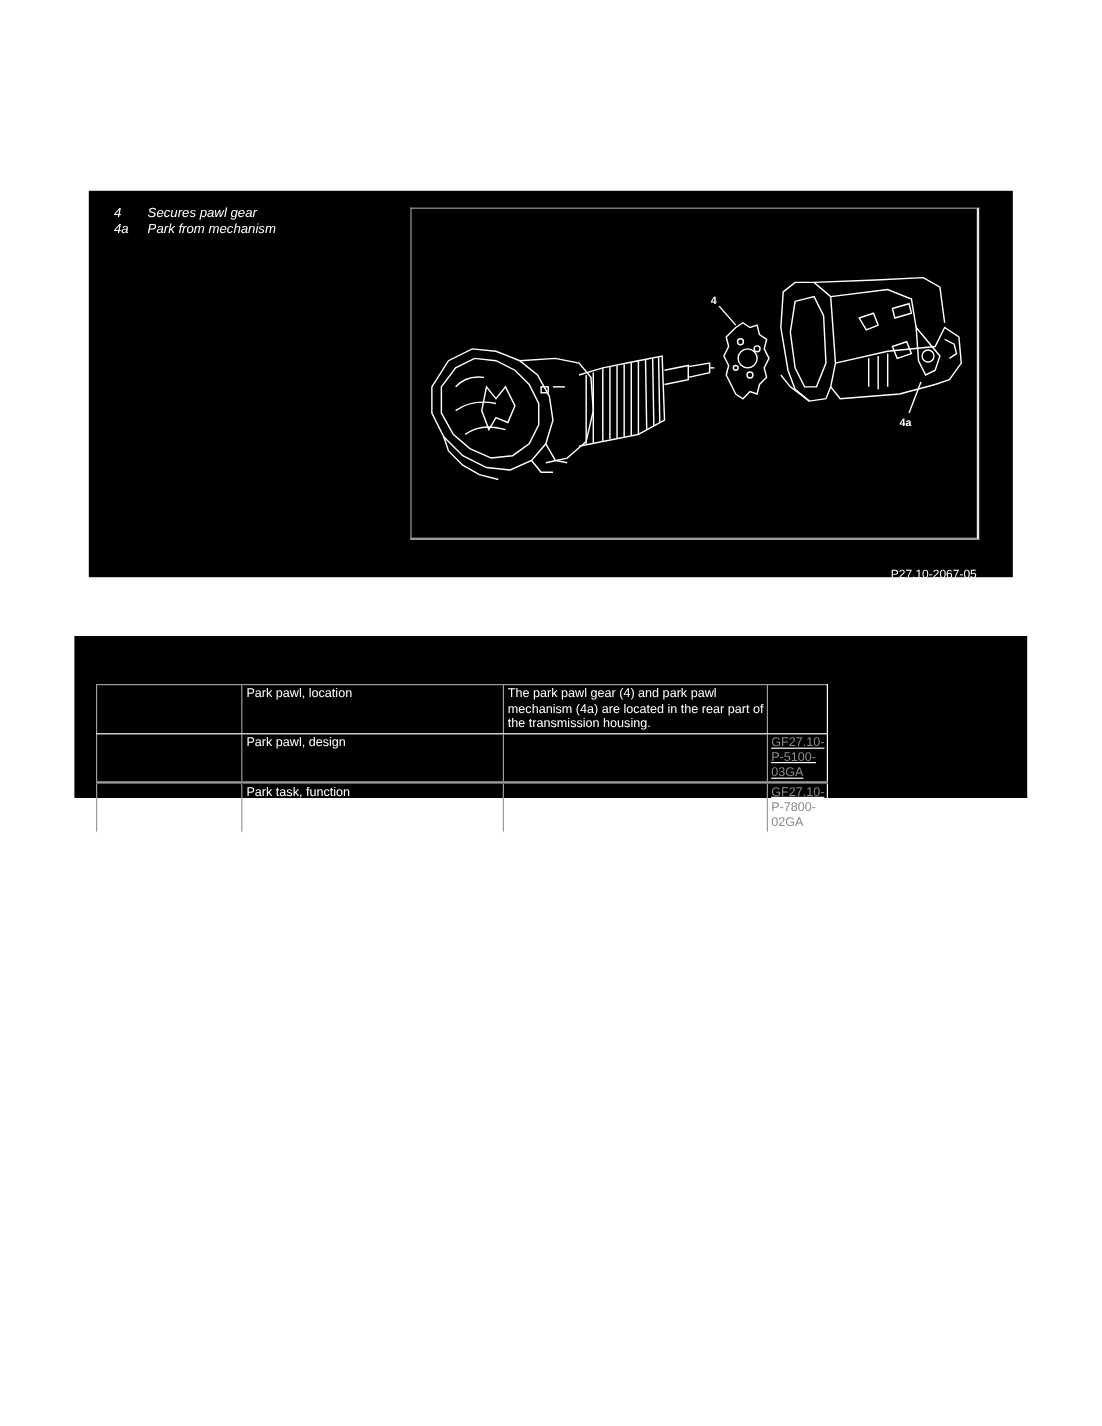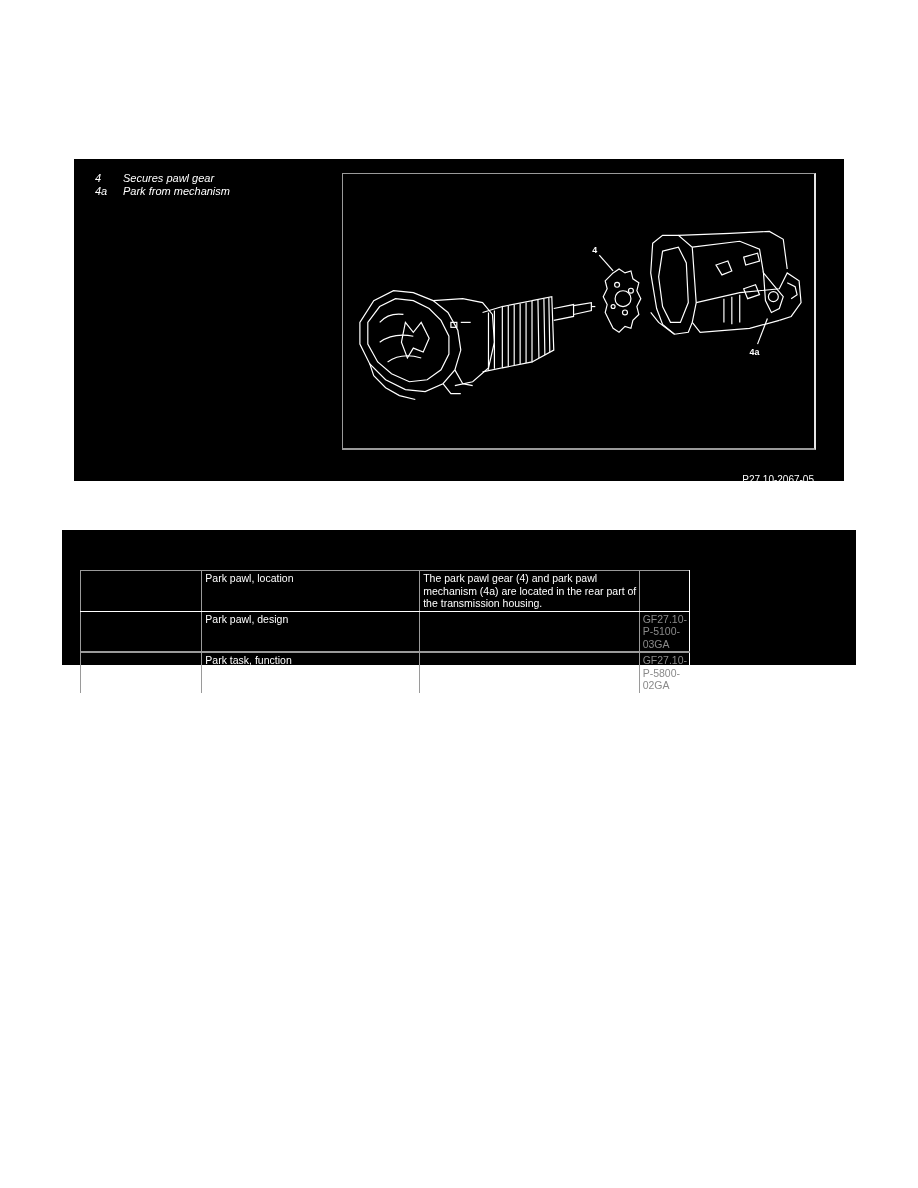--- a/index.html
+++ b/index.html
@@ -88,21 +88,21 @@
       vertical-align: top;
       padding: 1px 2px 1px 3px;
     }
     table.info tr.row-loc td { height: 37px; border-bottom-color: #ffffff; }
     table.info tr.row-task td { height: 26px; border-bottom-color: #ffffff; }
     table.info tr.row-design td { height: 12px; border-bottom-color: #9a9a9a; border-bottom-width: 2px; }
     table.info tr.row-function td { height: 12px; border-bottom-color: #ffffff; }
     table.info td.c1 { width: 124px; }
     table.info td.c2 { width: 225px; }
     table.info td.c3 { width: 225px; }
-    table.info td.c4 { border-right-color: #ffffff; }
+    table.info td.c4 { border-right-color: #ffffff; text-decoration: underline; }
     .ref-link {
       color: #8a8a8a;
     }
   </style>
 </head>
 <body>
 
 <div class="panel" id="figure-panel">
   <div class="legend">
     <div class="legend-row">
@@ -194,17 +194,17 @@
       <tr class="row-design">
         <td class="c1"></td>
         <td class="c2">Park pawl, design</td>
         <td class="c3"></td>
         <td class="c4"><span class="ref-link">GF27.10-P-5100-03GA</span></td>
       </tr>
       <tr class="row-function">
         <td class="c1"></td>
         <td class="c2">Park task, function</td>
         <td class="c3"></td>
-        <td class="c4"><span class="ref-link">GF27.10-P-5800-02GA</span></td>
+        <td class="c4"><span class="ref-link">GF27.10-P-7800-02GA</span></td>
       </tr>
     </tbody>
   </table>
 </div>
 
 </body></html>

